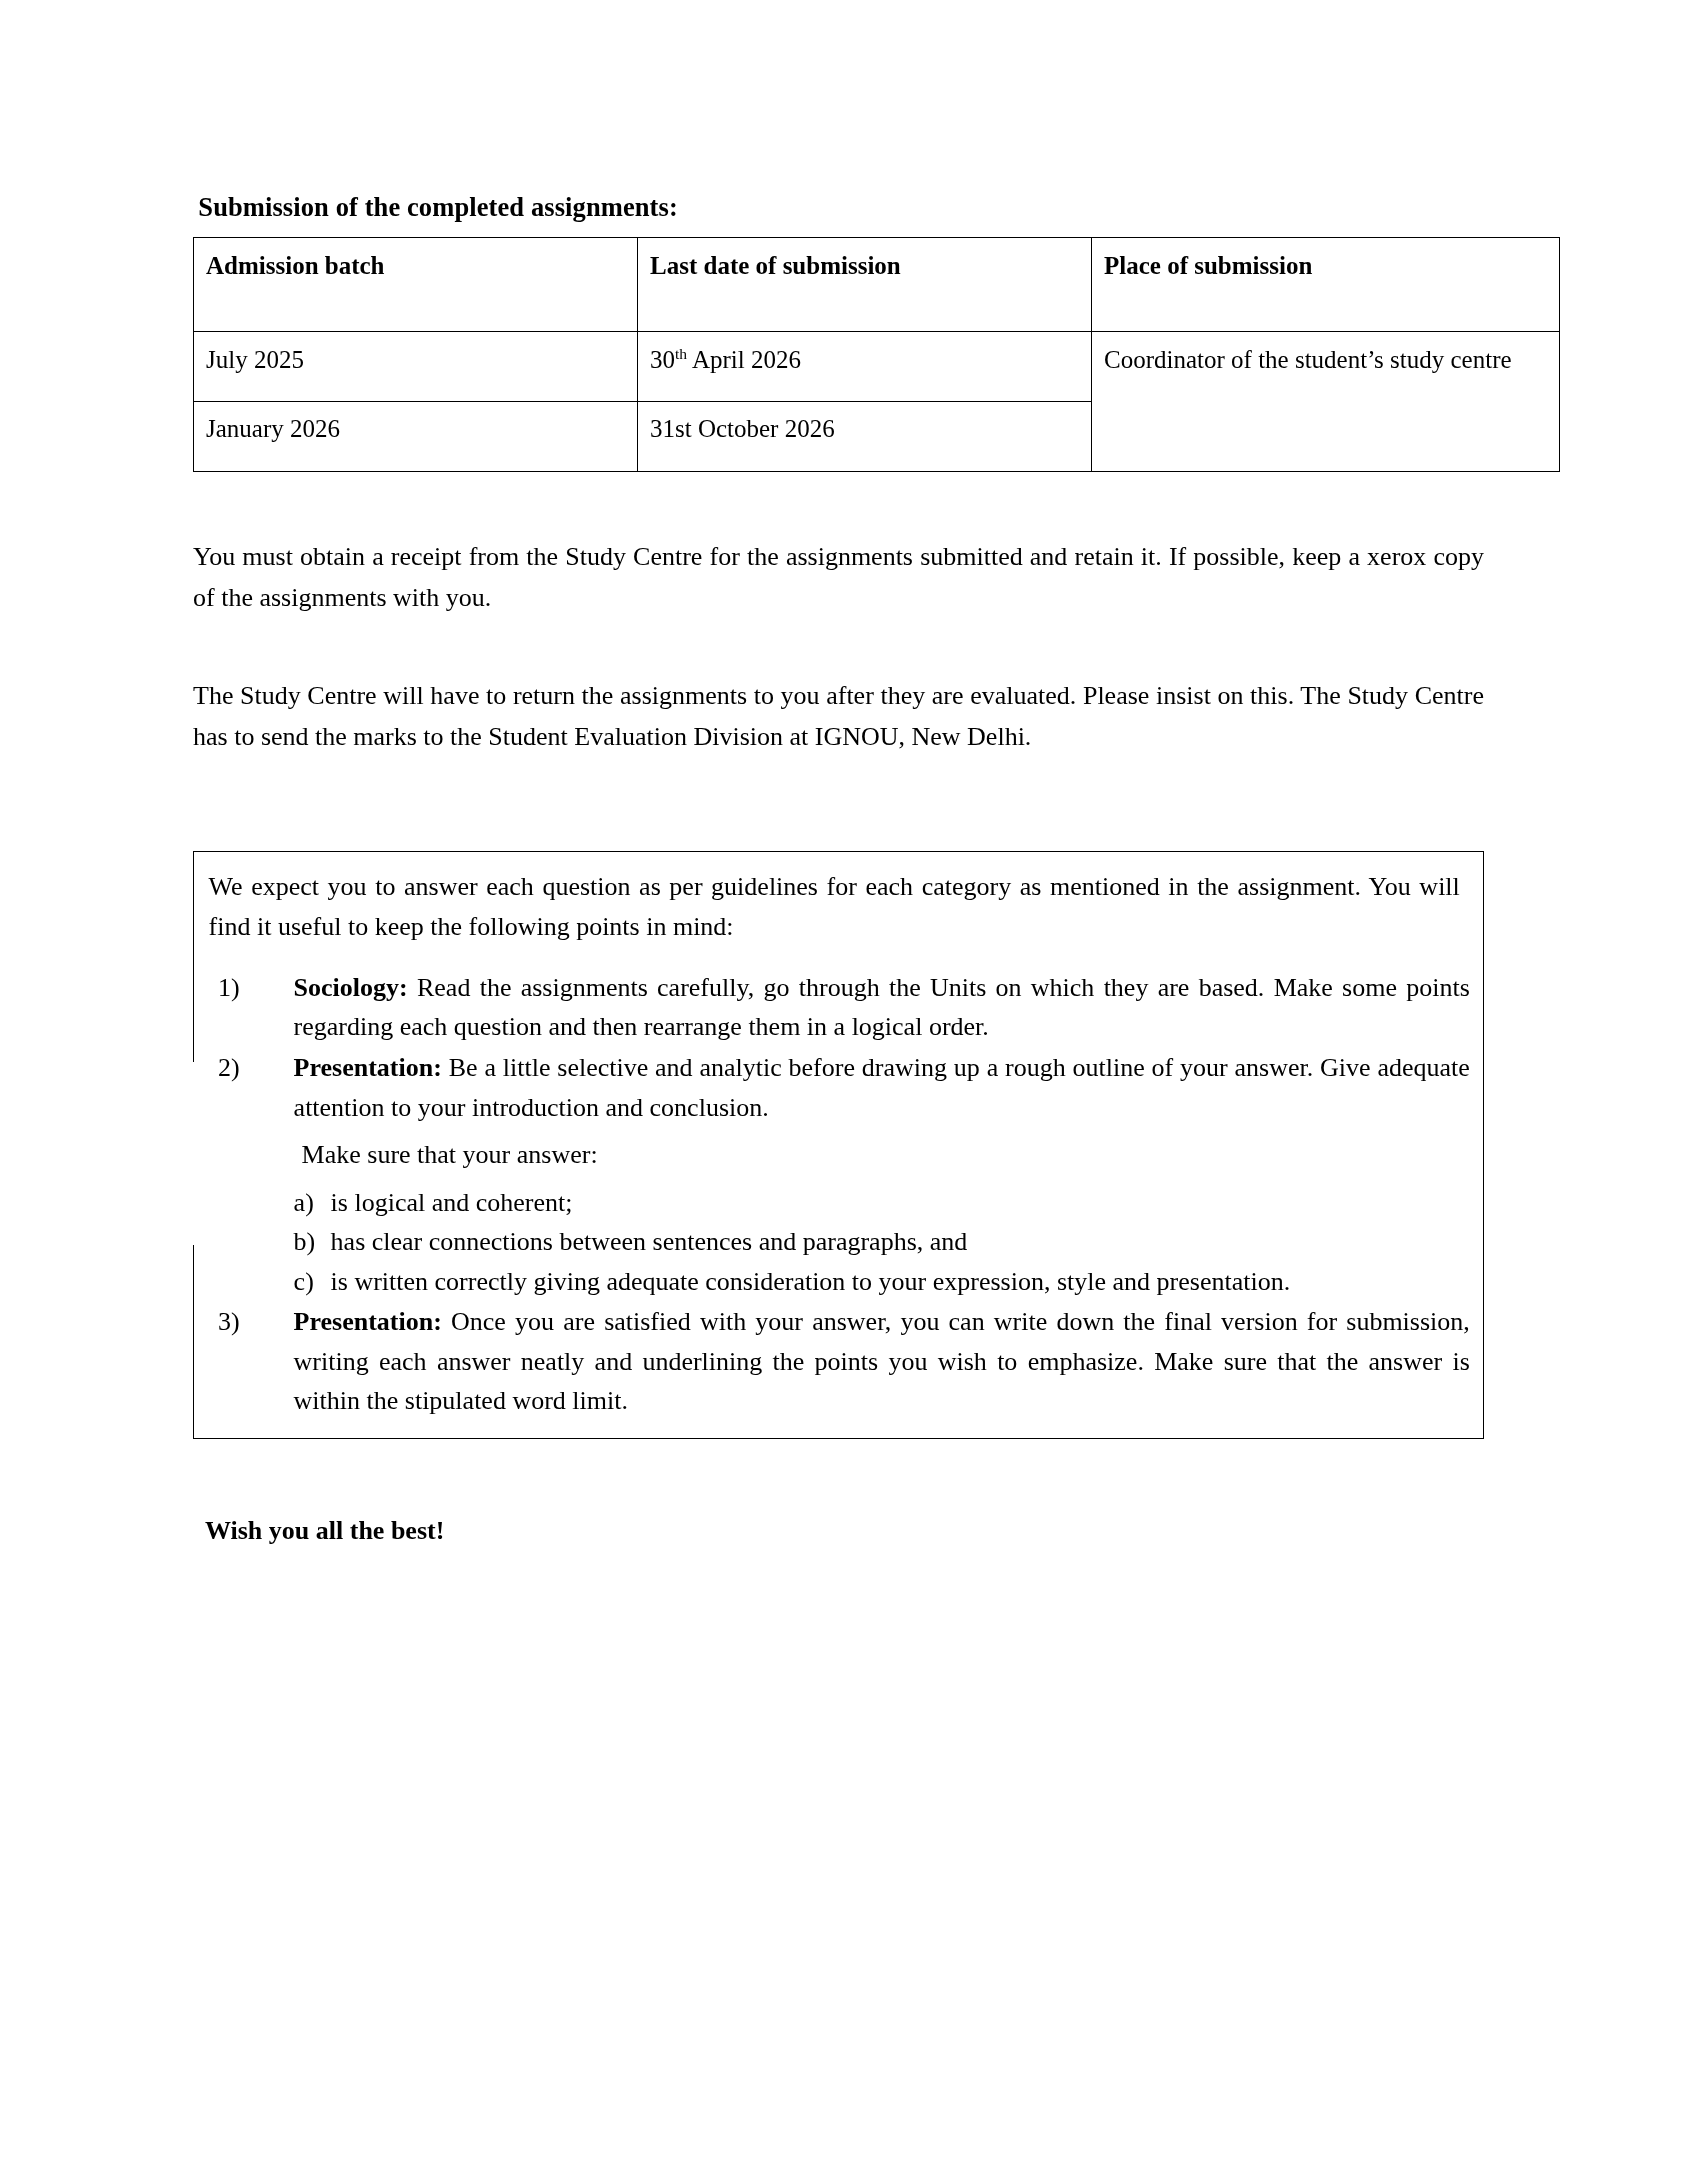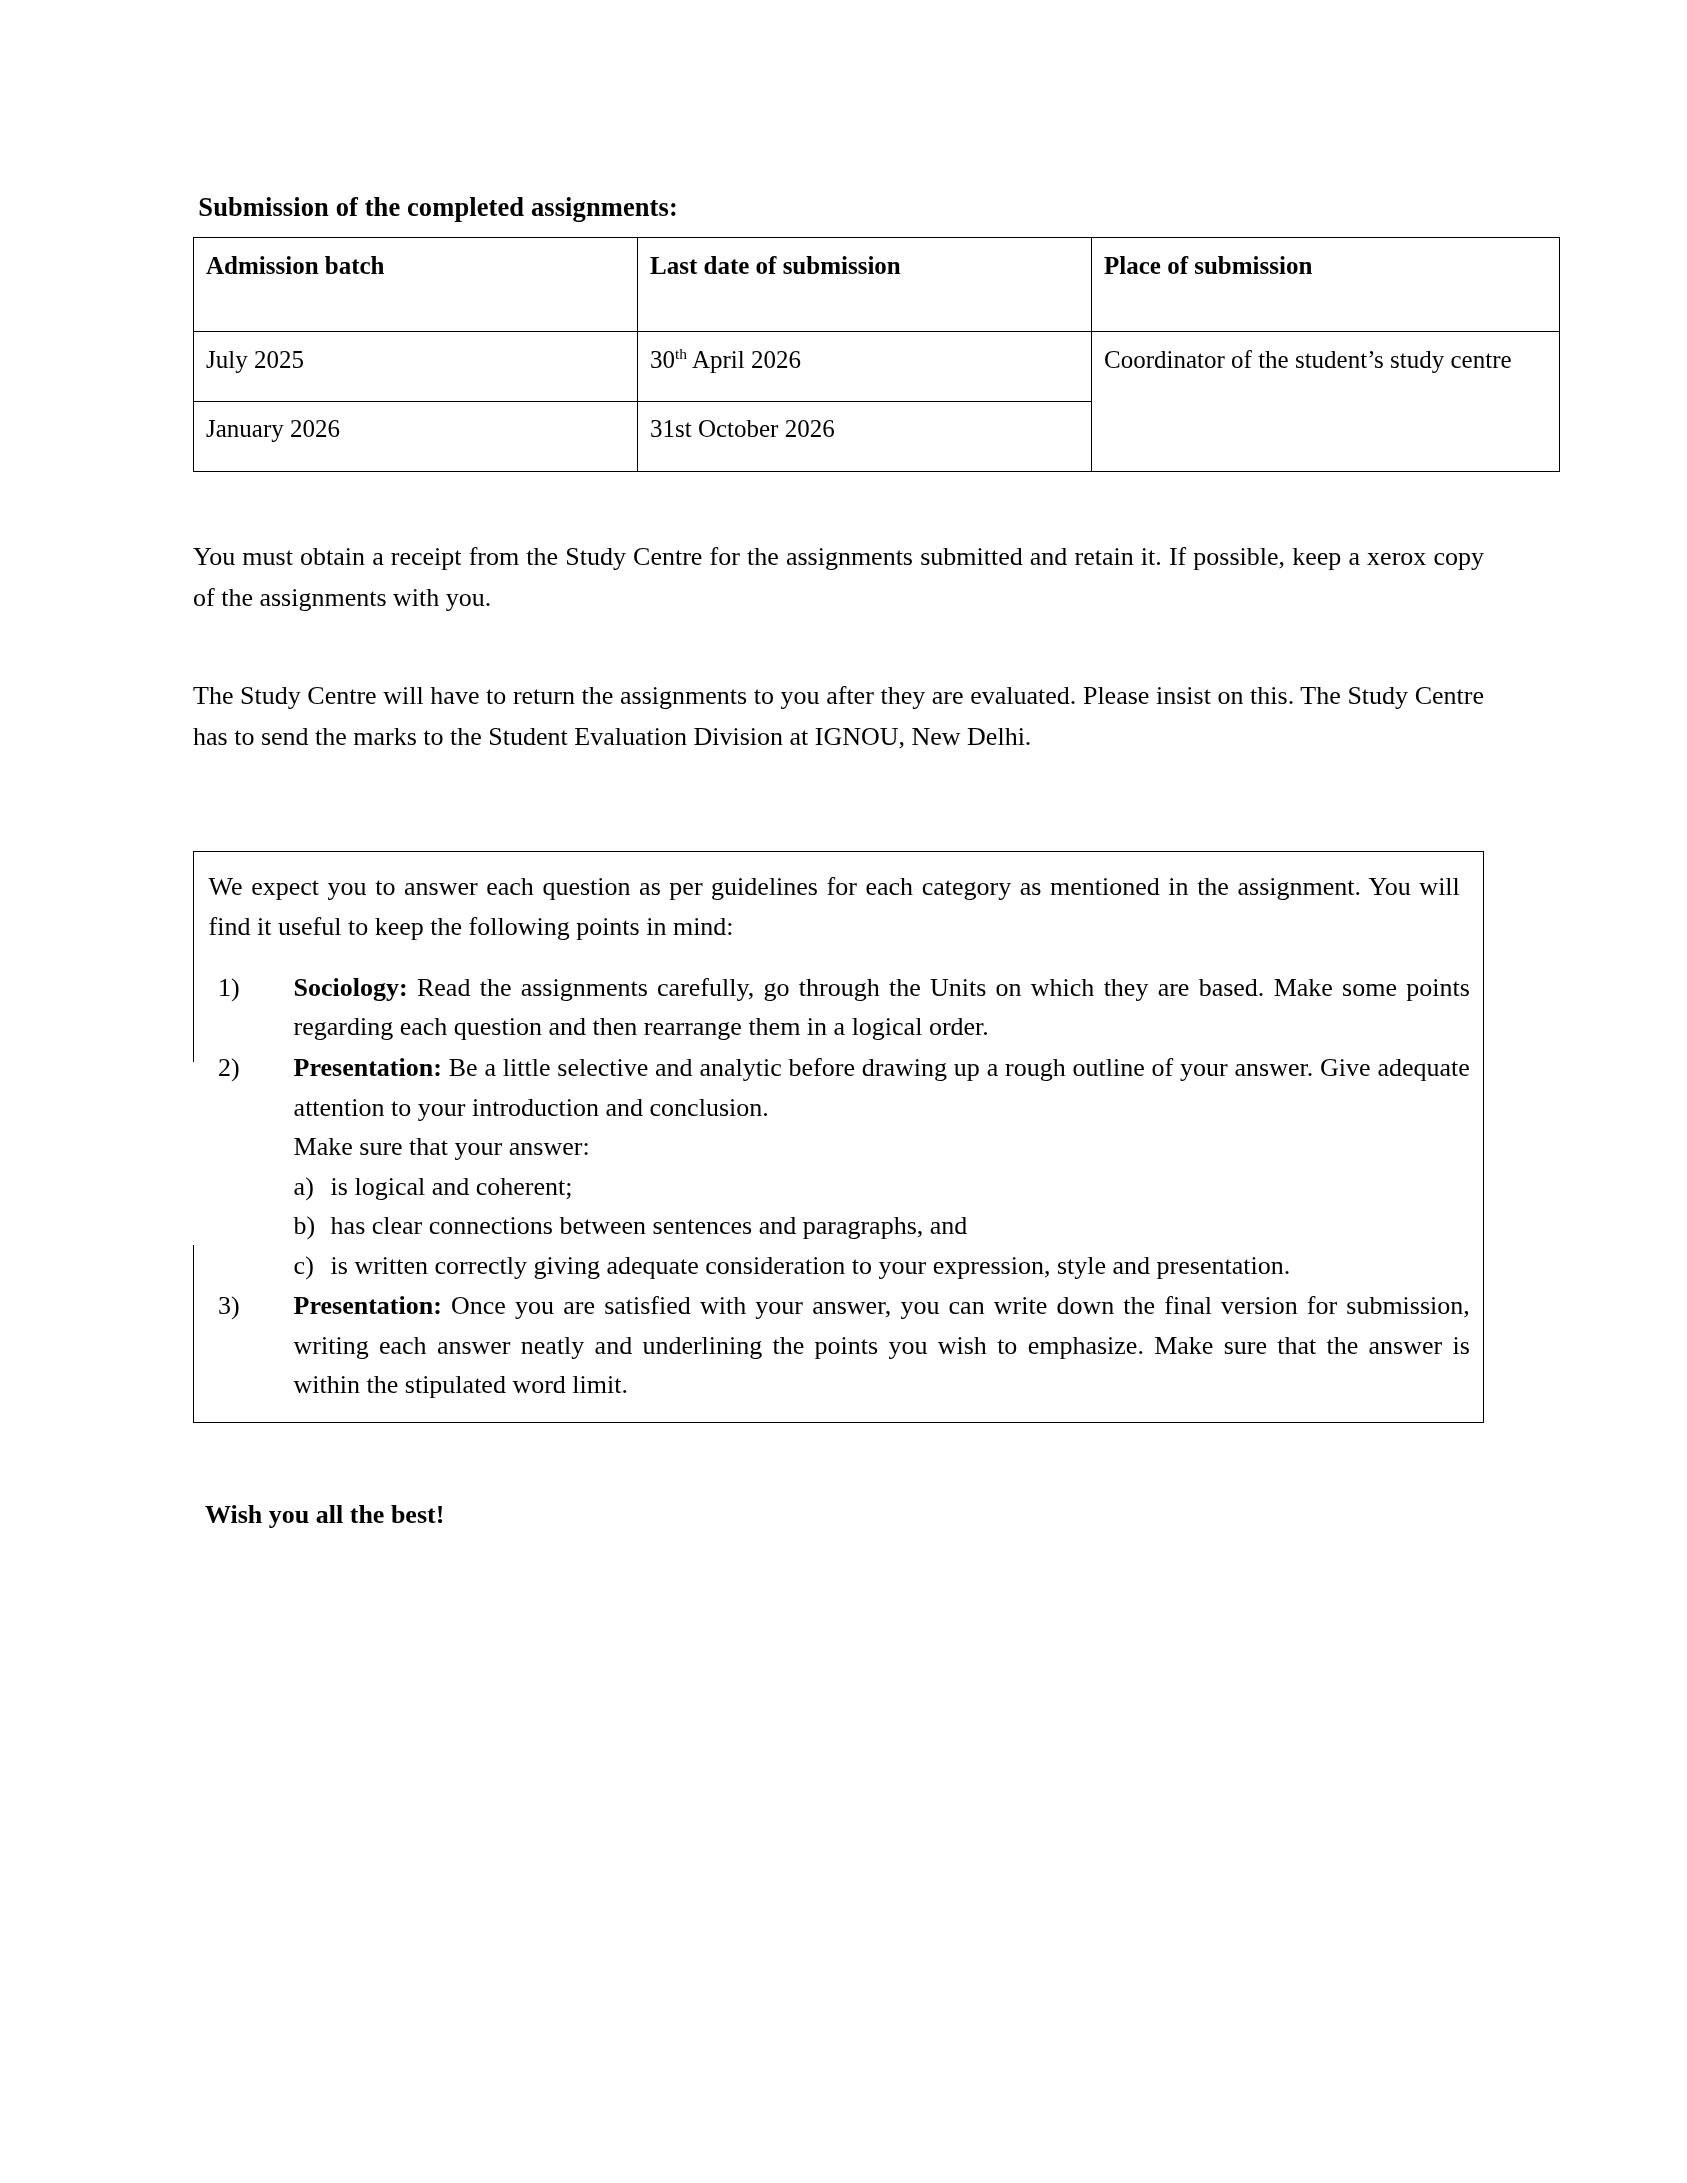--- a/index.html
+++ b/index.html
@@ -134,21 +134,21 @@
     text-align: left;
     font-size: 26px;
     line-height: 1.52;
     text-align-last: left;
   }
   .lead-term { font-weight: bold; }
 
   .subhead {
     font-size: 26px;
     line-height: 1.52;
-    margin: 0;
+    margin: 8px;
     text-align: left;
   }
   ol.sub-list {
     list-style: none;
     margin: 0;
     padding: 0;
   }
   ol.sub-list > li {
     position: relative;
     padding-left: 37px;

